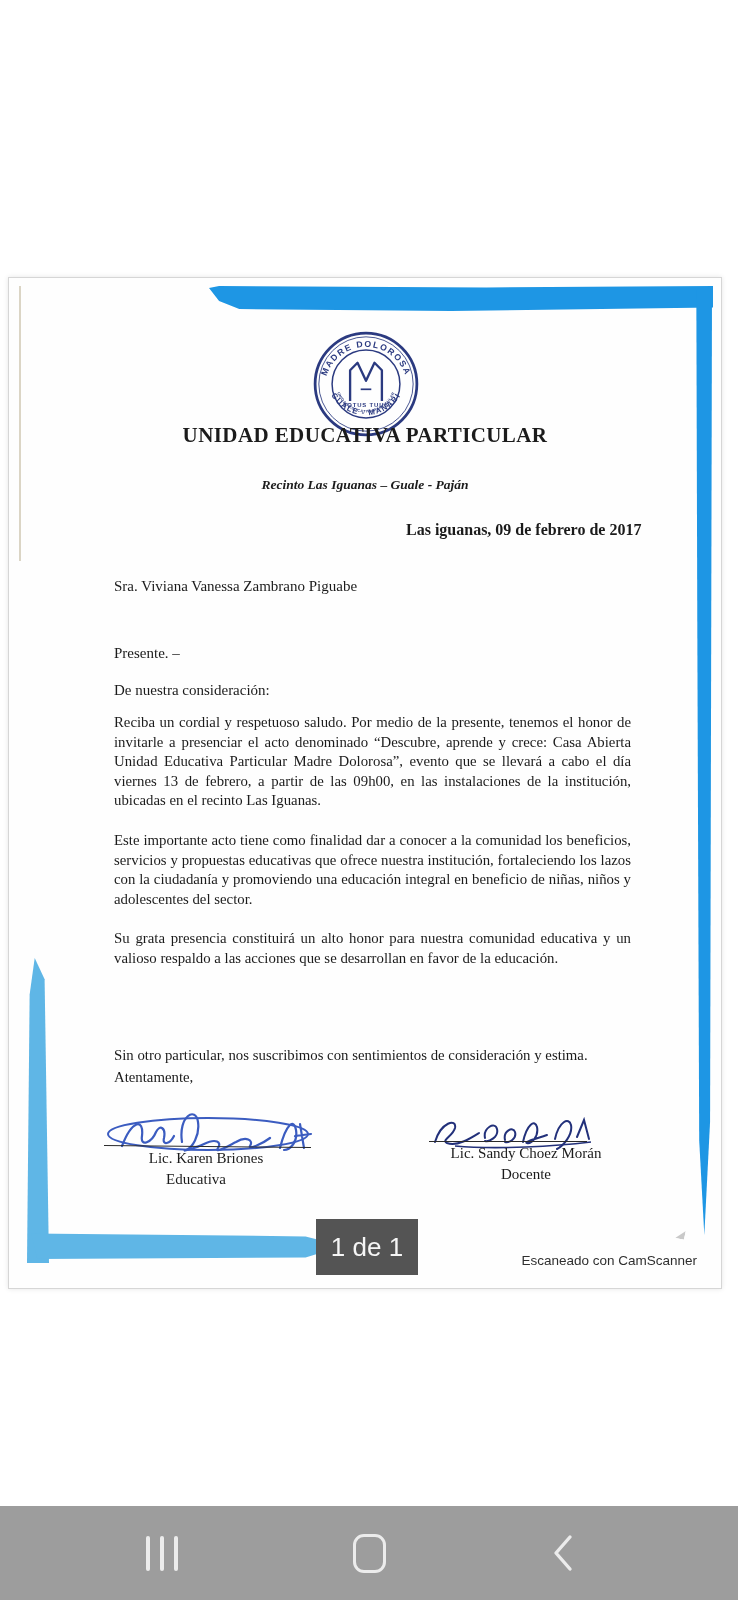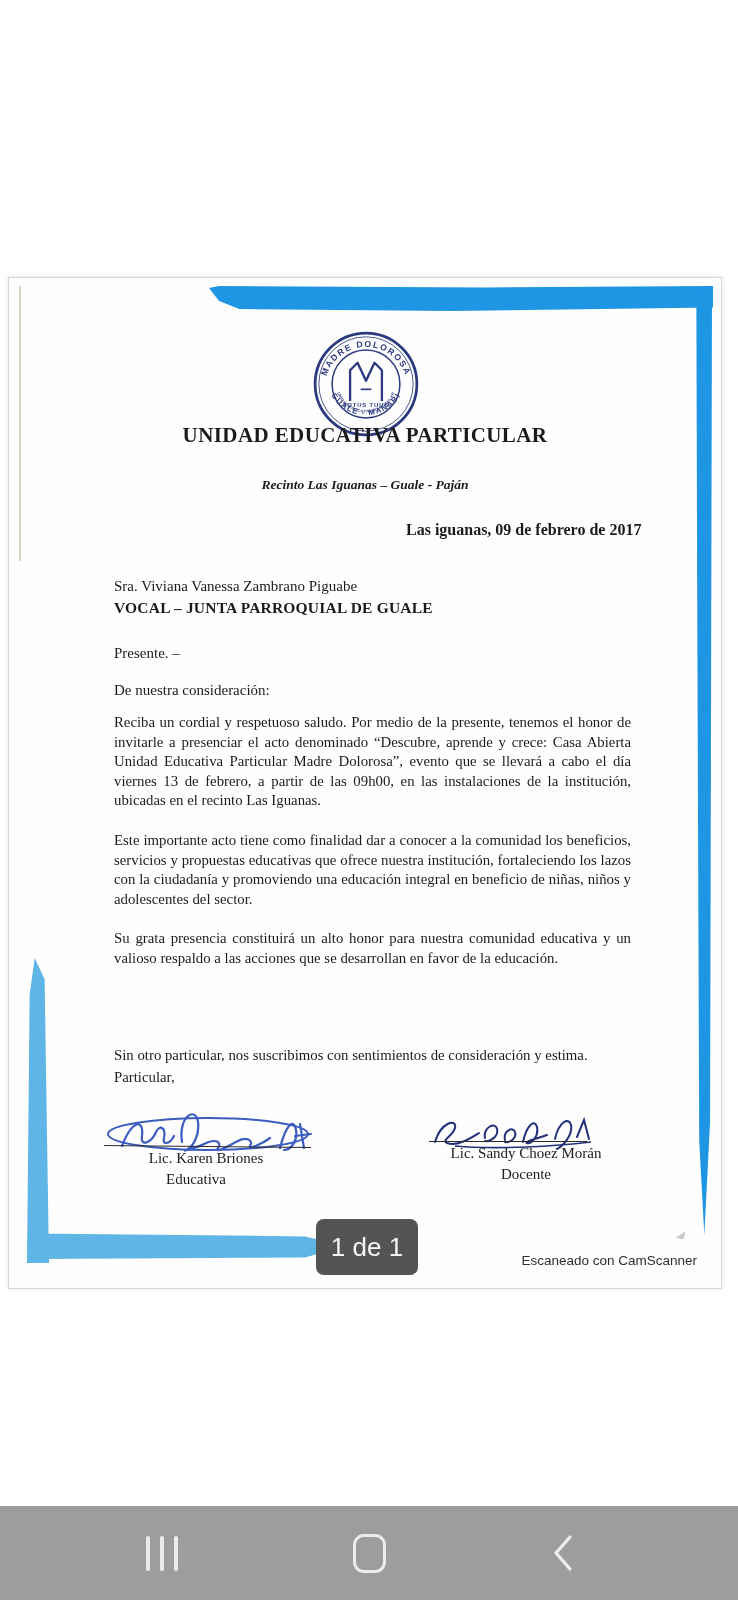--- a/index.html
+++ b/index.html
@@ -74,21 +74,21 @@
     font-family:"Liberation Sans", sans-serif;font-size:13.5px;color:#2f2f2f;
   }
   .scan-artifact{
     position:absolute;right:36px;top:952px;width:9px;height:9px;
     background:#8a8a8a;opacity:.45;
     clip-path:polygon(0 100%,100% 0,100% 100%);transform:rotate(12deg);
   }
   
   .page-badge{
     position:absolute;left:316px;top:1219px;width:102px;height:56px;
-    background:#545454;border-radius:8px;
+    background:#545454;border-radius:0;
     display:flex;align-items:center;justify-content:center;
     font-family:"Liberation Sans", sans-serif;font-size:26px;color:#f5f5f5;
   }
   
   .navbar{
     position:absolute;left:0;top:1506px;width:738px;height:94px;
     background:#9d9d9d;
   }
   .navbtn{position:absolute;top:0;width:120px;height:94px;
     display:flex;align-items:center;justify-content:center;cursor:pointer;}
@@ -130,30 +130,29 @@
     <path d="M45,55 L55,55" stroke="#2b3a80" stroke-width="1.6"></path>
     <text x="50" y="72" text-anchor="middle" font-family="Liberation Sans, sans-serif" font-size="5.6" font-weight="bold" fill="#2b3a80" letter-spacing="0.8">TOTUS TUUS</text>
   </svg>
 
   <div class="ltr center h1">UNIDAD EDUCATIVA PARTICULAR</div>
   <div class="ltr center h3">Recinto Las Iguanas – Guale - Paján</div>
 
   <div class="ltr date">Las iguanas, 09 de febrero de 2017</div>
 
   <div class="ltr rname">Sra. Viviana Vanessa Zambrano Piguabe</div>
-  <div class="ltr rtitle">VOCAL – JUNTA PARROQUIAL DE GUALE</div>
   <div class="ltr salut">Presente. –</div>
   <div class="ltr greet">De nuestra consideración:</div>
 
   <div class="ltr para p0">Reciba un cordial y respetuoso saludo. Por medio de la presente, tenemos el honor de invitarle a presenciar el acto denominado “Descubre, aprende y crece: Casa Abierta Unidad Educativa Particular Madre Dolorosa”, evento que se llevará a cabo el día viernes 13 de febrero, a partir de las 09h00, en las instalaciones de la institución, ubicadas en el recinto Las Iguanas.</div>
   <div class="ltr para p1">Este importante acto tiene como finalidad dar a conocer a la comunidad los beneficios, servicios y propuestas educativas que ofrece nuestra institución, fortaleciendo los lazos con la ciudadanía y promoviendo una educación integral en beneficio de niñas, niños y adolescentes del sector.</div>
   <div class="ltr para p2">Su grata presencia constituirá un alto honor para nuestra comunidad educativa y un valioso respaldo a las acciones que se desarrollan en favor de la educación.</div>
 
   <div class="ltr closing">Sin otro particular, nos suscribimos con sentimientos de consideración y estima.</div>
-  <div class="ltr signoff">Particular,</div>
+  <div class="ltr signoff">Atentamente,</div>
 
   <svg class="scrawl scrawl-l" width="218" height="46" viewBox="0 0 218 46">
     <ellipse cx="106" cy="26" rx="100" ry="16" fill="none" stroke="#3b5cc0" stroke-width="2"></ellipse>
     <path d="M20,38 C30,12 42,10 40,28 C38,40 50,34 54,24 C58,16 64,20 62,30 C60,38 68,36 72,28
              M80,34 C76,8 94,-2 96,14 C98,28 90,40 84,42 C78,44 94,40 102,36 C114,30 120,34 116,40
              C112,46 126,38 134,34 C144,28 152,32 148,38 C146,42 160,36 168,30
              M178,40 C184,16 192,10 194,22 C196,34 188,42 182,42" fill="none" stroke="#3b5cc0" stroke-width="2.2" stroke-linecap="round"></path>
     <path d="M198,16 L202,40 M193,28 L209,26" fill="none" stroke="#3b5cc0" stroke-width="2.2" stroke-linecap="round"></path>
   </svg>
   <div class="sigline sigline-l"></div>

